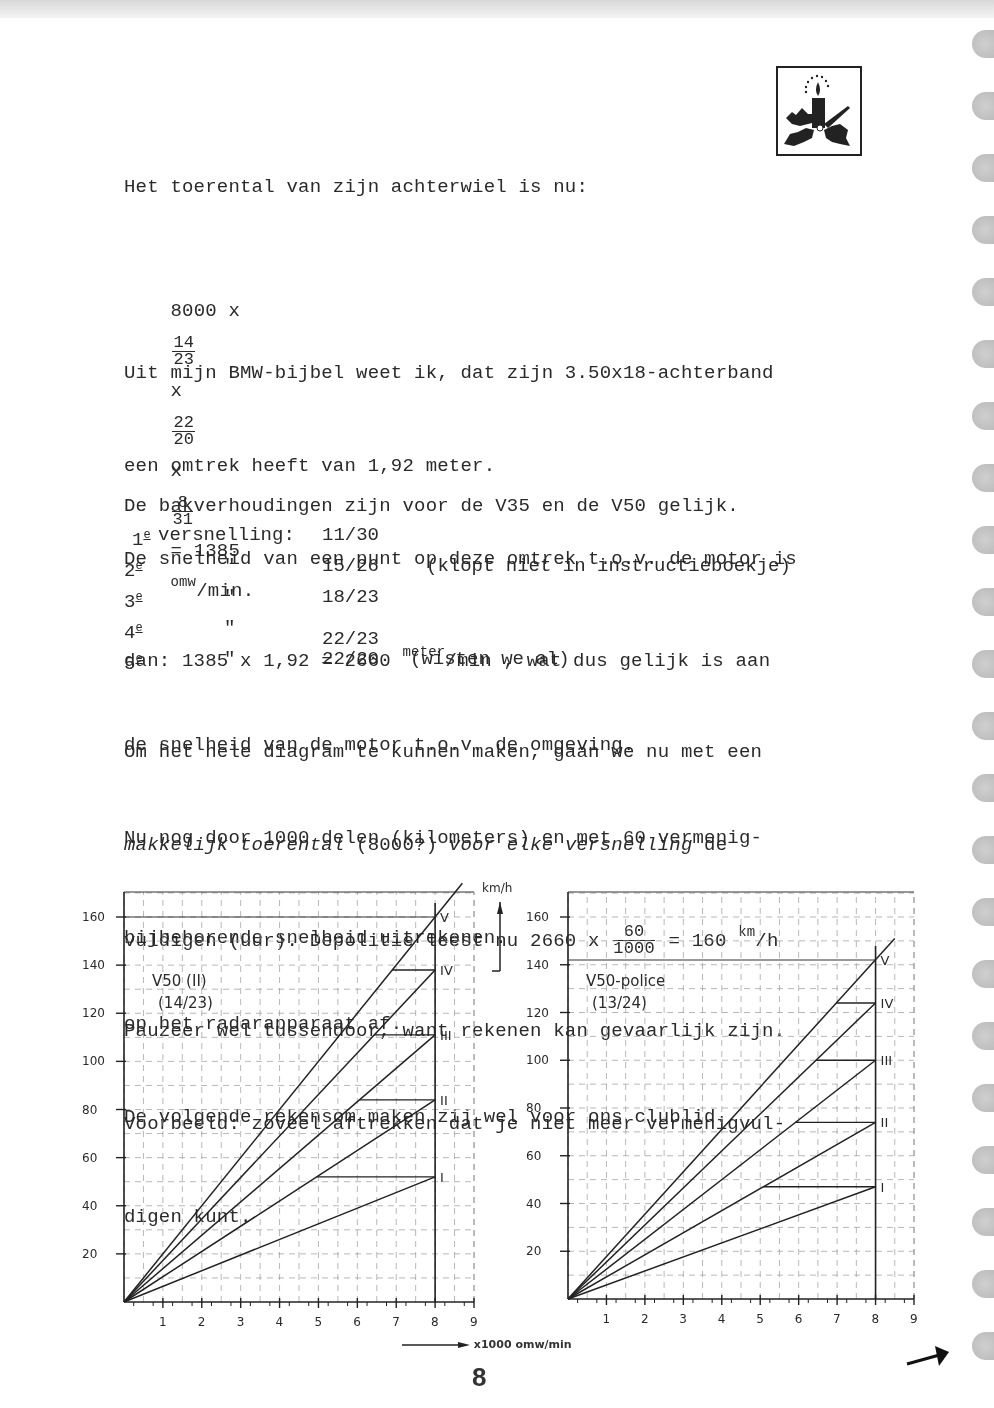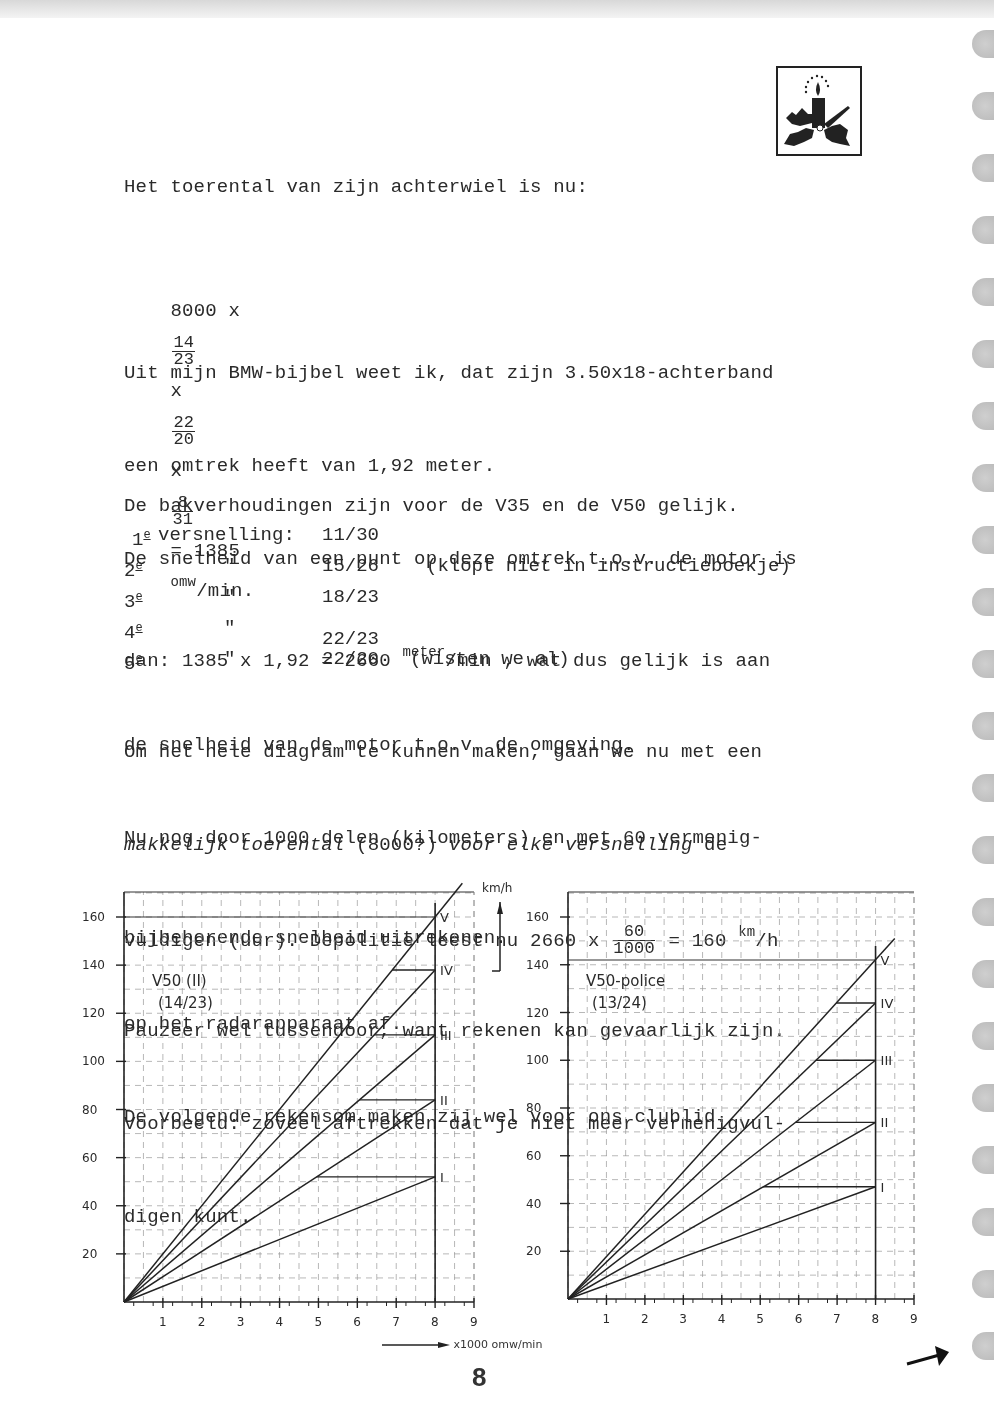--- a/index.html
+++ b/index.html
@@ -18,21 +18,21 @@
   .frac .d { display:block; }
   .sup { font-size:14px; vertical-align:10px; }
   .ordsup { font-size:12px; vertical-align:7px; text-decoration:underline; }
   .ital { font-style:italic; }
   .gear-table { position:absolute; left:124px; top:520px; font-size:19px; line-height:31px; }
   .gear-row { height:31px; position:relative; width:700px; }
   .gear-row span { position:absolute; }
   .chart { position:absolute; }
   .chart svg text { font-family:"DejaVu Sans",sans-serif; fill:#2a2a2a; }
   .page-num { position:absolute; left:472px; top:1362px; font-family:"Liberation Sans",sans-serif; font-size:26px; font-weight:bold; color:#333; }
-  .xlabel { position:absolute; left:380px; top:1338px; font-family:"DejaVu Sans",sans-serif; font-size:11px; color:#333; }
+  .xlabel { position:absolute; left:400px; top:1338px; font-family:"DejaVu Sans",sans-serif; font-size:11px; color:#333;font-weight:bold; }
   .corner-arrow { position:absolute; left:903px; top:1342px; }
 </style>
 </head>
 <body>
 
 <div class="topbar"></div>
 
 <div class="holes" id="holes">
     <div class="hole" style="top: 0px;"></div>
     <div class="hole" style="top: 62px;"></div>

